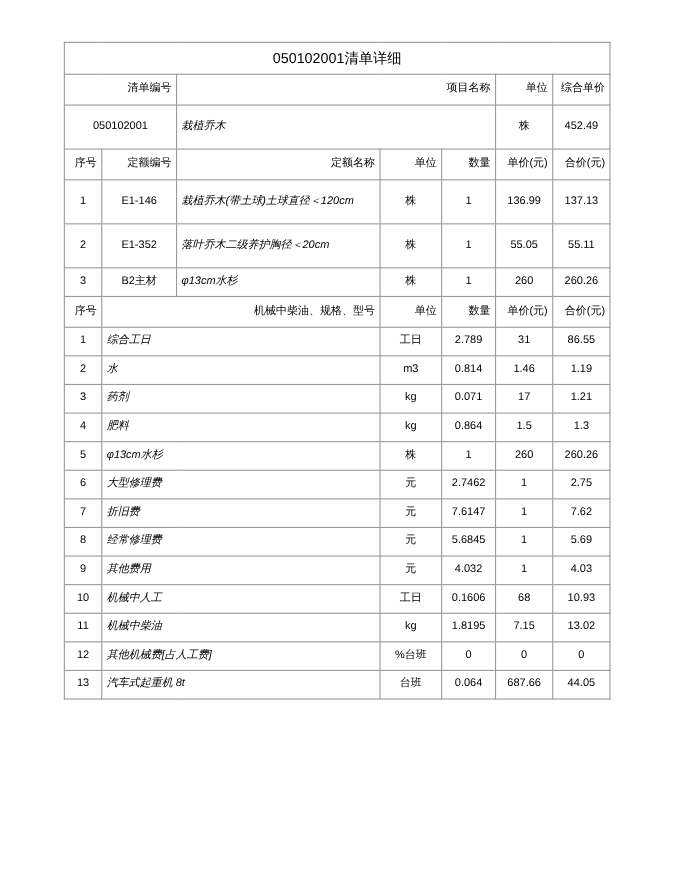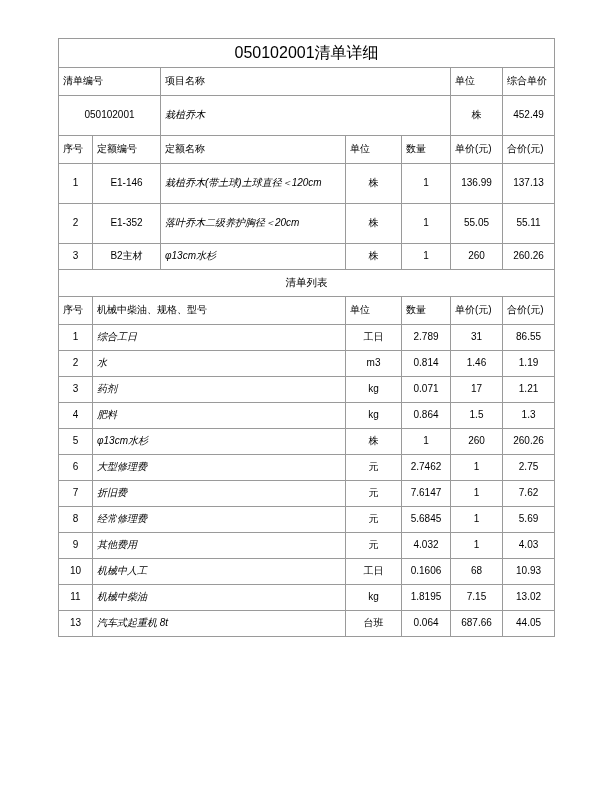--- a/index.html
+++ b/index.html
@@ -35,30 +35,30 @@
   table.detail td, table.detail th {
     border: 1px solid #9a9a9a;
     padding: 3px 4px;
     font-weight: normal;
     vertical-align: middle;
     line-height: 1.25;
   }
   .title-row td {
     text-align: center;
     height: 22px;
-    font-size: 16px;
+    font-size: 13px;
     padding: 4px;
   }
   .section-row td {
     text-align: center;
     height: 20px;
     font-size: 10.5px;
   }
   .hdr td {
-    text-align: left;
+    text-align: right;
     height: 21px;
     font-size: 10px;
   }
   .c { text-align: center; }
   .l { text-align: left; }
   .r { text-align: center; }
   .tall { height: 40px; }
   .row td { height: 19px; }
   .nm { padding-left: 5px; font-style: italic; }
   .numcell { padding-right: 5px; }
@@ -130,23 +130,20 @@
         <tr class="row">
           <td class="c">3</td>
           <td class="c">B2主材</td>
           <td class="l nm">φ13cm水杉</td>
           <td class="c">株</td>
           <td class="r numcell">1</td>
           <td class="r numcell">260</td>
           <td class="r numcell">260.26</td>
         </tr>
 
-        <tr class="section-row">
-          <td colspan="7">清单列表</td>
-        </tr>
 
         <tr class="hdr">
           <td>序号</td>
           <td colspan="2">机械中柴油、规格、型号</td>
           <td>单位</td>
           <td>数量</td>
           <td>单价(元)</td>
           <td>合价(元)</td>
         </tr>
 
@@ -232,20 +229,28 @@
         </tr>
         <tr class="row">
           <td class="c">11</td>
           <td colspan="2" class="l nm">机械中柴油</td>
           <td class="c">kg</td>
           <td class="r numcell">1.8195</td>
           <td class="r numcell">7.15</td>
           <td class="r numcell">13.02</td>
         </tr>
         <tr class="row">
+          <td class="c">12</td>
+          <td colspan="2" class="l nm">其他机械费[占人工费]</td>
+          <td class="c">%台班</td>
+          <td class="r numcell">0</td>
+          <td class="r numcell">0</td>
+          <td class="r numcell">0</td>
+        </tr>
+        <tr class="row">
           <td class="c">13</td>
           <td colspan="2" class="l nm">汽车式起重机 8t</td>
           <td class="c">台班</td>
           <td class="r numcell">0.064</td>
           <td class="r numcell">687.66</td>
           <td class="r numcell">44.05</td>
         </tr>
       </tbody>
     </table>
   </div>

